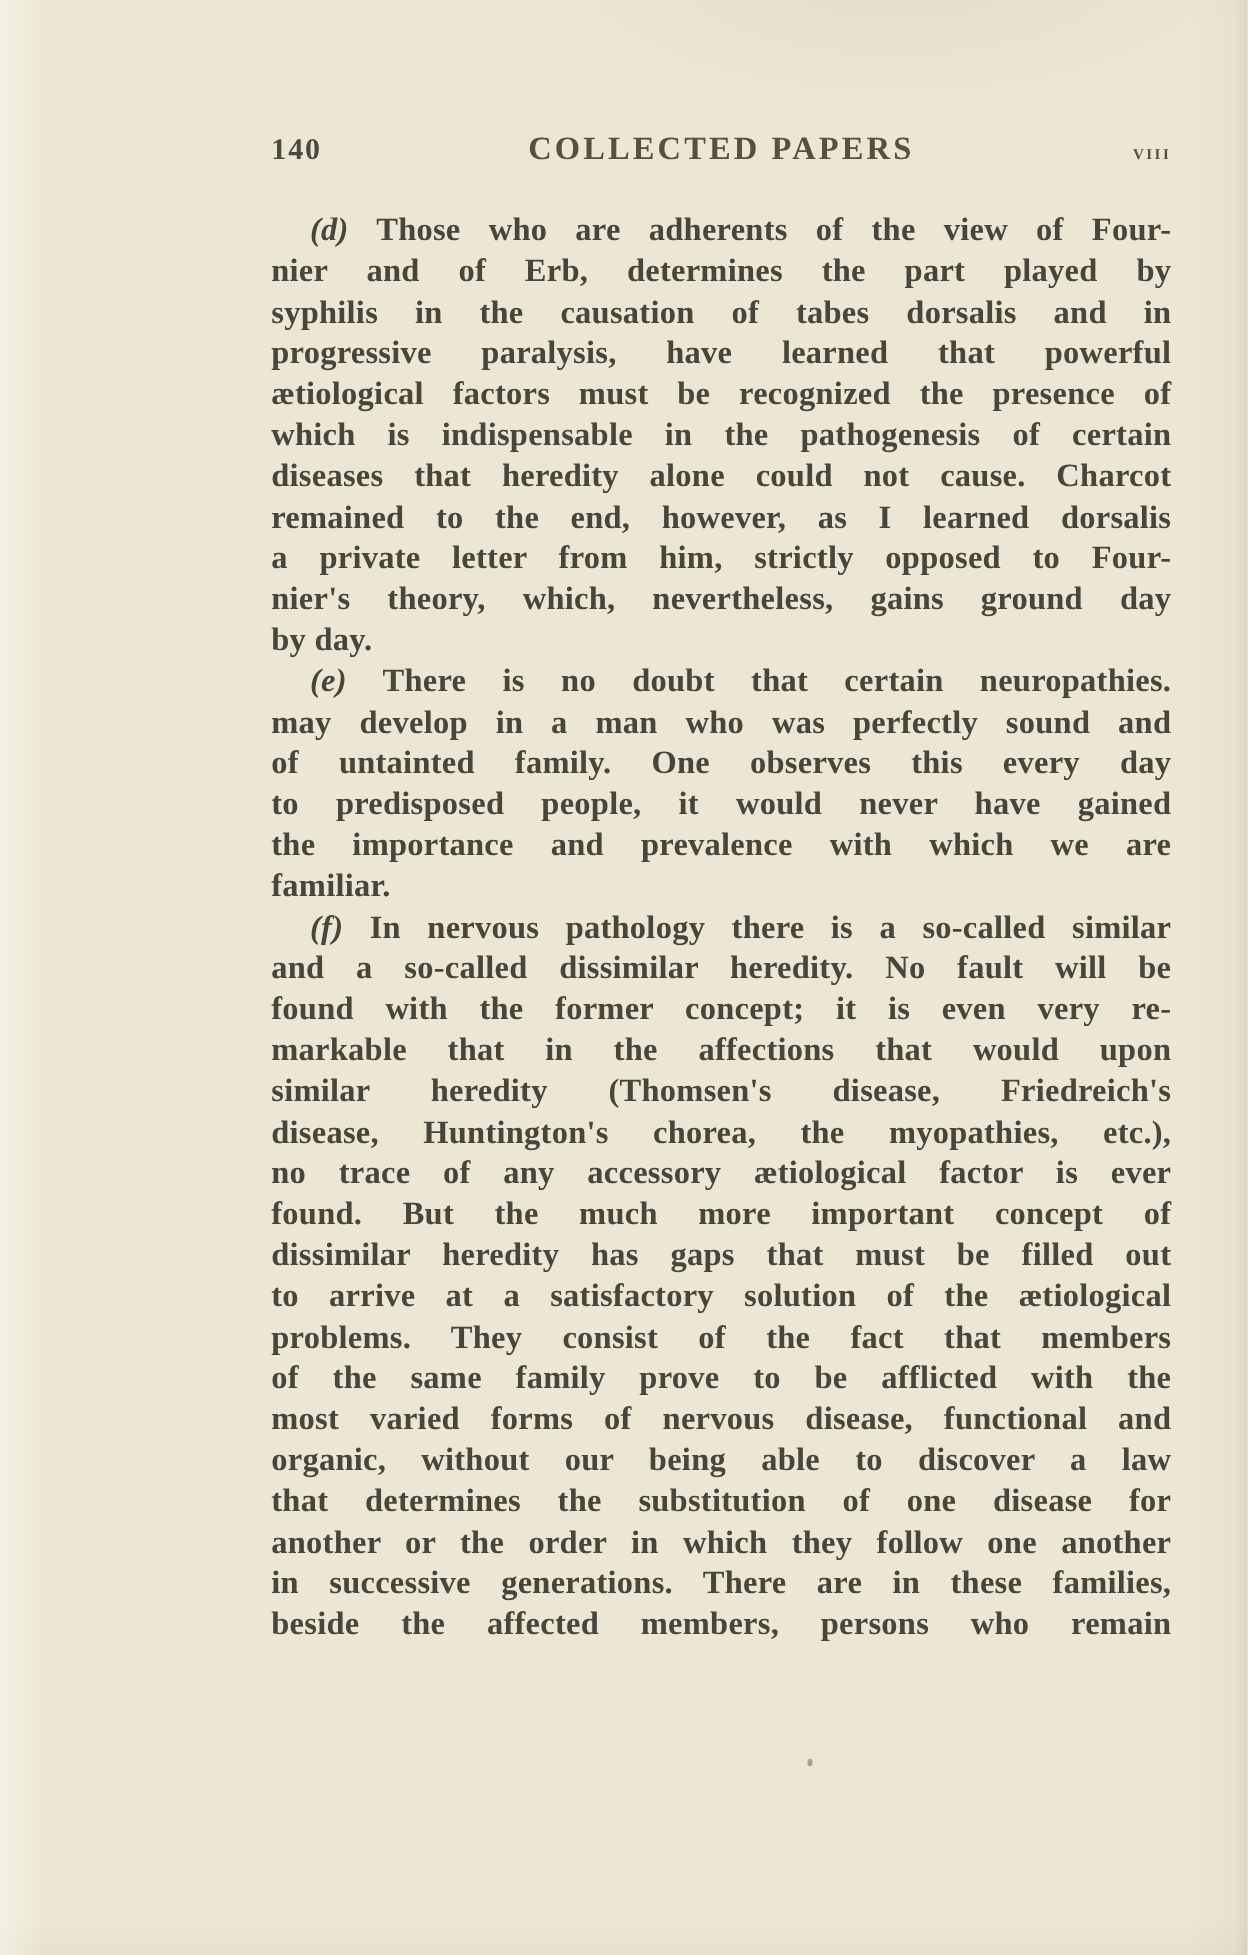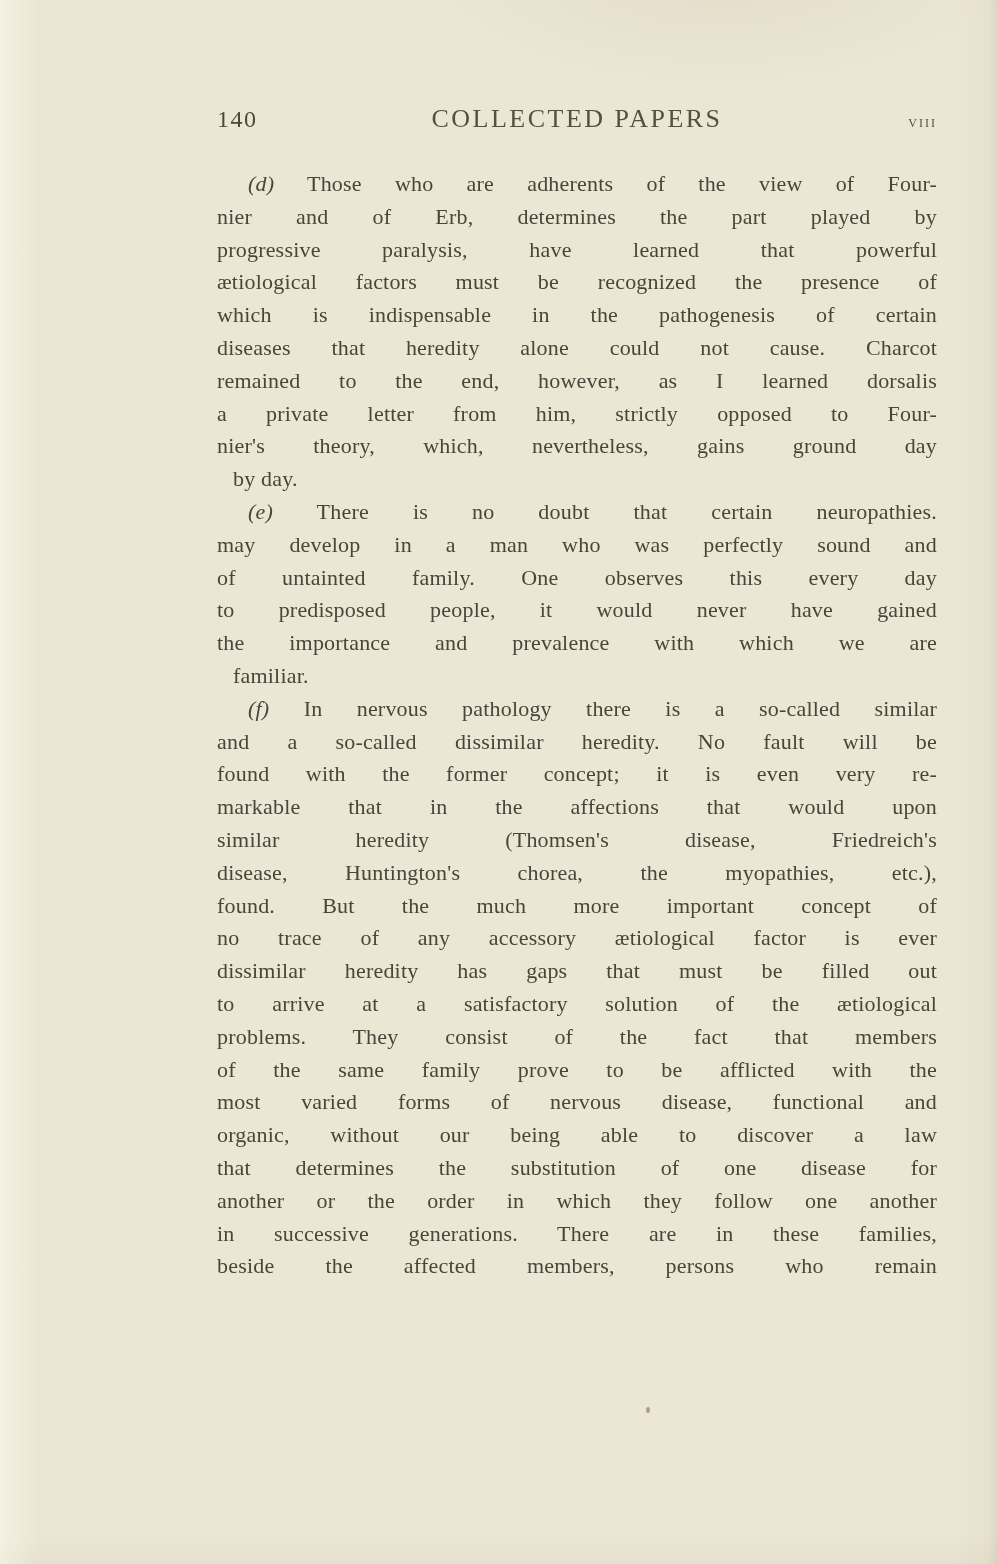--- a/index.html
+++ b/index.html
@@ -19,20 +19,21 @@
     height: 1564px;
     background:
       radial-gradient(ellipse 420px 170px at 72% -2%, rgba(140,128,96,0.10), rgba(140,128,96,0) 70%),
       linear-gradient(90deg, rgba(255,253,244,0.45) 0px, rgba(255,253,244,0) 38px),
       linear-gradient(270deg, rgba(120,108,78,0.14) 0px, rgba(120,108,78,0.04) 10px, rgba(120,108,78,0) 46px),
       linear-gradient(0deg, rgba(120,108,78,0.05) 0px, rgba(120,108,78,0) 30px),
       #ece7d5;
     box-sizing: border-box;
     padding-top: 104px;
     color: #49453b;
+    font-weight: bold;
   }
   .running-head {
     width: 720px;
     margin-left: 217px;
     height: 28px;
     display: grid;
     grid-template-columns: 1fr auto 1fr;
     align-items: baseline;
     margin-bottom: 36px;
   }
@@ -50,38 +51,37 @@
   }
   .chapter-numeral {
     justify-self: end;
     font-size: 12px;
     letter-spacing: 2px;
     color: #55503f;
   }
   .textblock {
     width: 720px;
     margin-left: 217px;
-    font-size: 22px;
+    font-size: 26px;
     line-height: 32.8px;
     color: #49453b;
     letter-spacing: 0.2px;
   }
   .line {
     text-align: justify;
     text-align-last: justify;
     white-space: normal;
     height: 32.8px;
     overflow: visible;
   }
   .line.indent {
     padding-left: 31px;
   }
   .line.end {
     text-align-last: left;
-    margin-left: 16px;
   }
   .line em {
     font-style: italic;
   }
   .speck {
     position: absolute;
     left: 646px;
     top: 1407px;
     width: 4px;
     height: 6px;
@@ -95,42 +95,43 @@
 <div class="page">
   <header class="running-head">
     <span class="pagenum">140</span>
     <span class="running-title">COLLECTED PAPERS</span>
     <span class="chapter-numeral">VIII</span>
   </header>
 
   <main class="textblock">
       <div class="line indent"><em>(d)</em> Those who are adherents of the view of Four-</div>
       <div class="line">nier and of Erb, determines the part played by</div>
+      <div class="line">syphilis in the causation of tabes dorsalis and in</div>
       <div class="line">progressive paralysis, have learned that powerful</div>
       <div class="line">ætiological factors must be recognized the presence of</div>
       <div class="line">which is indispensable in the pathogenesis of certain</div>
       <div class="line">diseases that heredity alone could not cause. Charcot</div>
       <div class="line">remained to the end, however, as I learned dorsalis</div>
       <div class="line">a private letter from him, strictly opposed to Four-</div>
       <div class="line">nier's theory, which, nevertheless, gains ground day</div>
       <div class="line end">by day.</div>
       <div class="line indent"><em>(e)</em> There is no doubt that certain neuropathies.</div>
       <div class="line">may develop in a man who was perfectly sound and</div>
       <div class="line">of untainted family. One observes this every day</div>
       <div class="line">to predisposed people, it would never have gained</div>
       <div class="line">the importance and prevalence with which we are</div>
       <div class="line end">familiar.</div>
       <div class="line indent"><em>(f)</em> In nervous pathology there is a so-called similar</div>
       <div class="line">and a so-called dissimilar heredity. No fault will be</div>
       <div class="line">found with the former concept; it is even very re-</div>
       <div class="line">markable that in the affections that would upon</div>
       <div class="line">similar heredity (Thomsen's disease, Friedreich's</div>
       <div class="line">disease, Huntington's chorea, the myopathies, etc.),</div>
+      <div class="line">no trace of any accessory ætiological factor is ever</div>
       <div class="line">found. But the much more important concept of</div>
-      <div class="line">no trace of any accessory ætiological factor is ever</div>
       <div class="line">dissimilar heredity has gaps that must be filled out</div>
       <div class="line">to arrive at a satisfactory solution of the ætiological</div>
       <div class="line">problems. They consist of the fact that members</div>
       <div class="line">of the same family prove to be afflicted with the</div>
       <div class="line">most varied forms of nervous disease, functional and</div>
       <div class="line">organic, without our being able to discover a law</div>
       <div class="line">that determines the substitution of one disease for</div>
       <div class="line">another or the order in which they follow one another</div>
       <div class="line">in successive generations. There are in these families,</div>
       <div class="line">beside the affected members, persons who remain</div>

